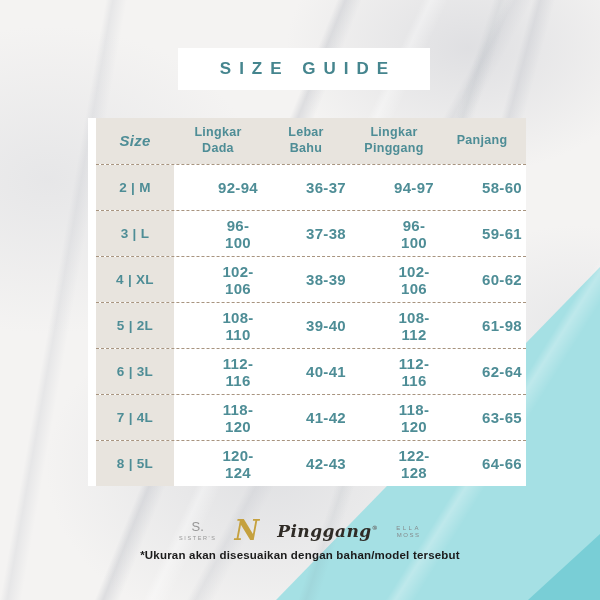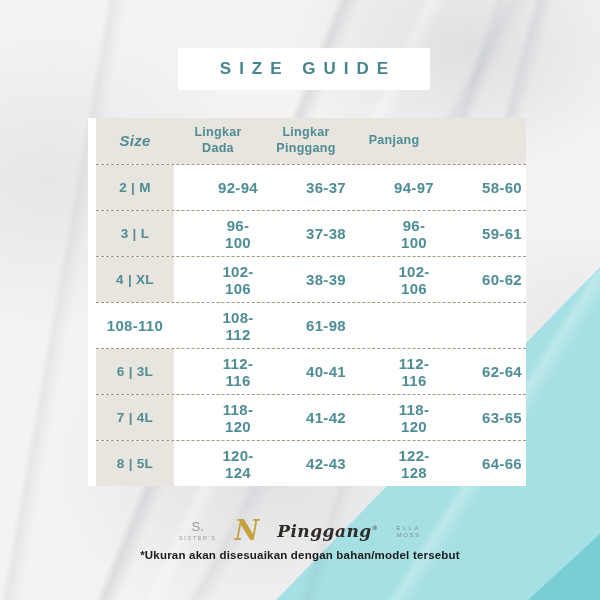--- a/index.html
+++ b/index.html
@@ -110,20 +110,22 @@
 
   <div class="title-box">
     <span class="title-text">SIZE GUIDE</span>
   </div>
 
   <div class="size-table">
     <div class="tr-head">
       <div class="th th-size">Size</div>
       <div class="th">Lingkar
 Dada</div>
+      <div class="th">Lebar
+Bahu</div>
       <div class="th">Lingkar
 Pinggang</div>
       <div class="th">Panjang</div>
     </div>
 
     <div class="tr">
       <div class="td size-cell">2 | M</div>
       <div class="td">92-94</div>
       <div class="td">36-37</div>
       <div class="td">94-97</div>
@@ -137,21 +139,23 @@
       <div class="td">59-61</div>
     </div>
     <div class="tr">
       <div class="td size-cell">4 | XL</div>
       <div class="td">102-106</div>
       <div class="td">38-39</div>
       <div class="td">102-106</div>
       <div class="td">60-62</div>
     </div>
     <div class="tr">
+      <div class="td size-cell">5 | 2L</div>
       <div class="td">108-110</div>
+      <div class="td">39-40</div>
       <div class="td">108-112</div>
       <div class="td">61-98</div>
     </div>
     <div class="tr">
       <div class="td size-cell">6 | 3L</div>
       <div class="td">112-116</div>
       <div class="td">40-41</div>
       <div class="td">112-116</div>
       <div class="td">62-64</div>
     </div>

